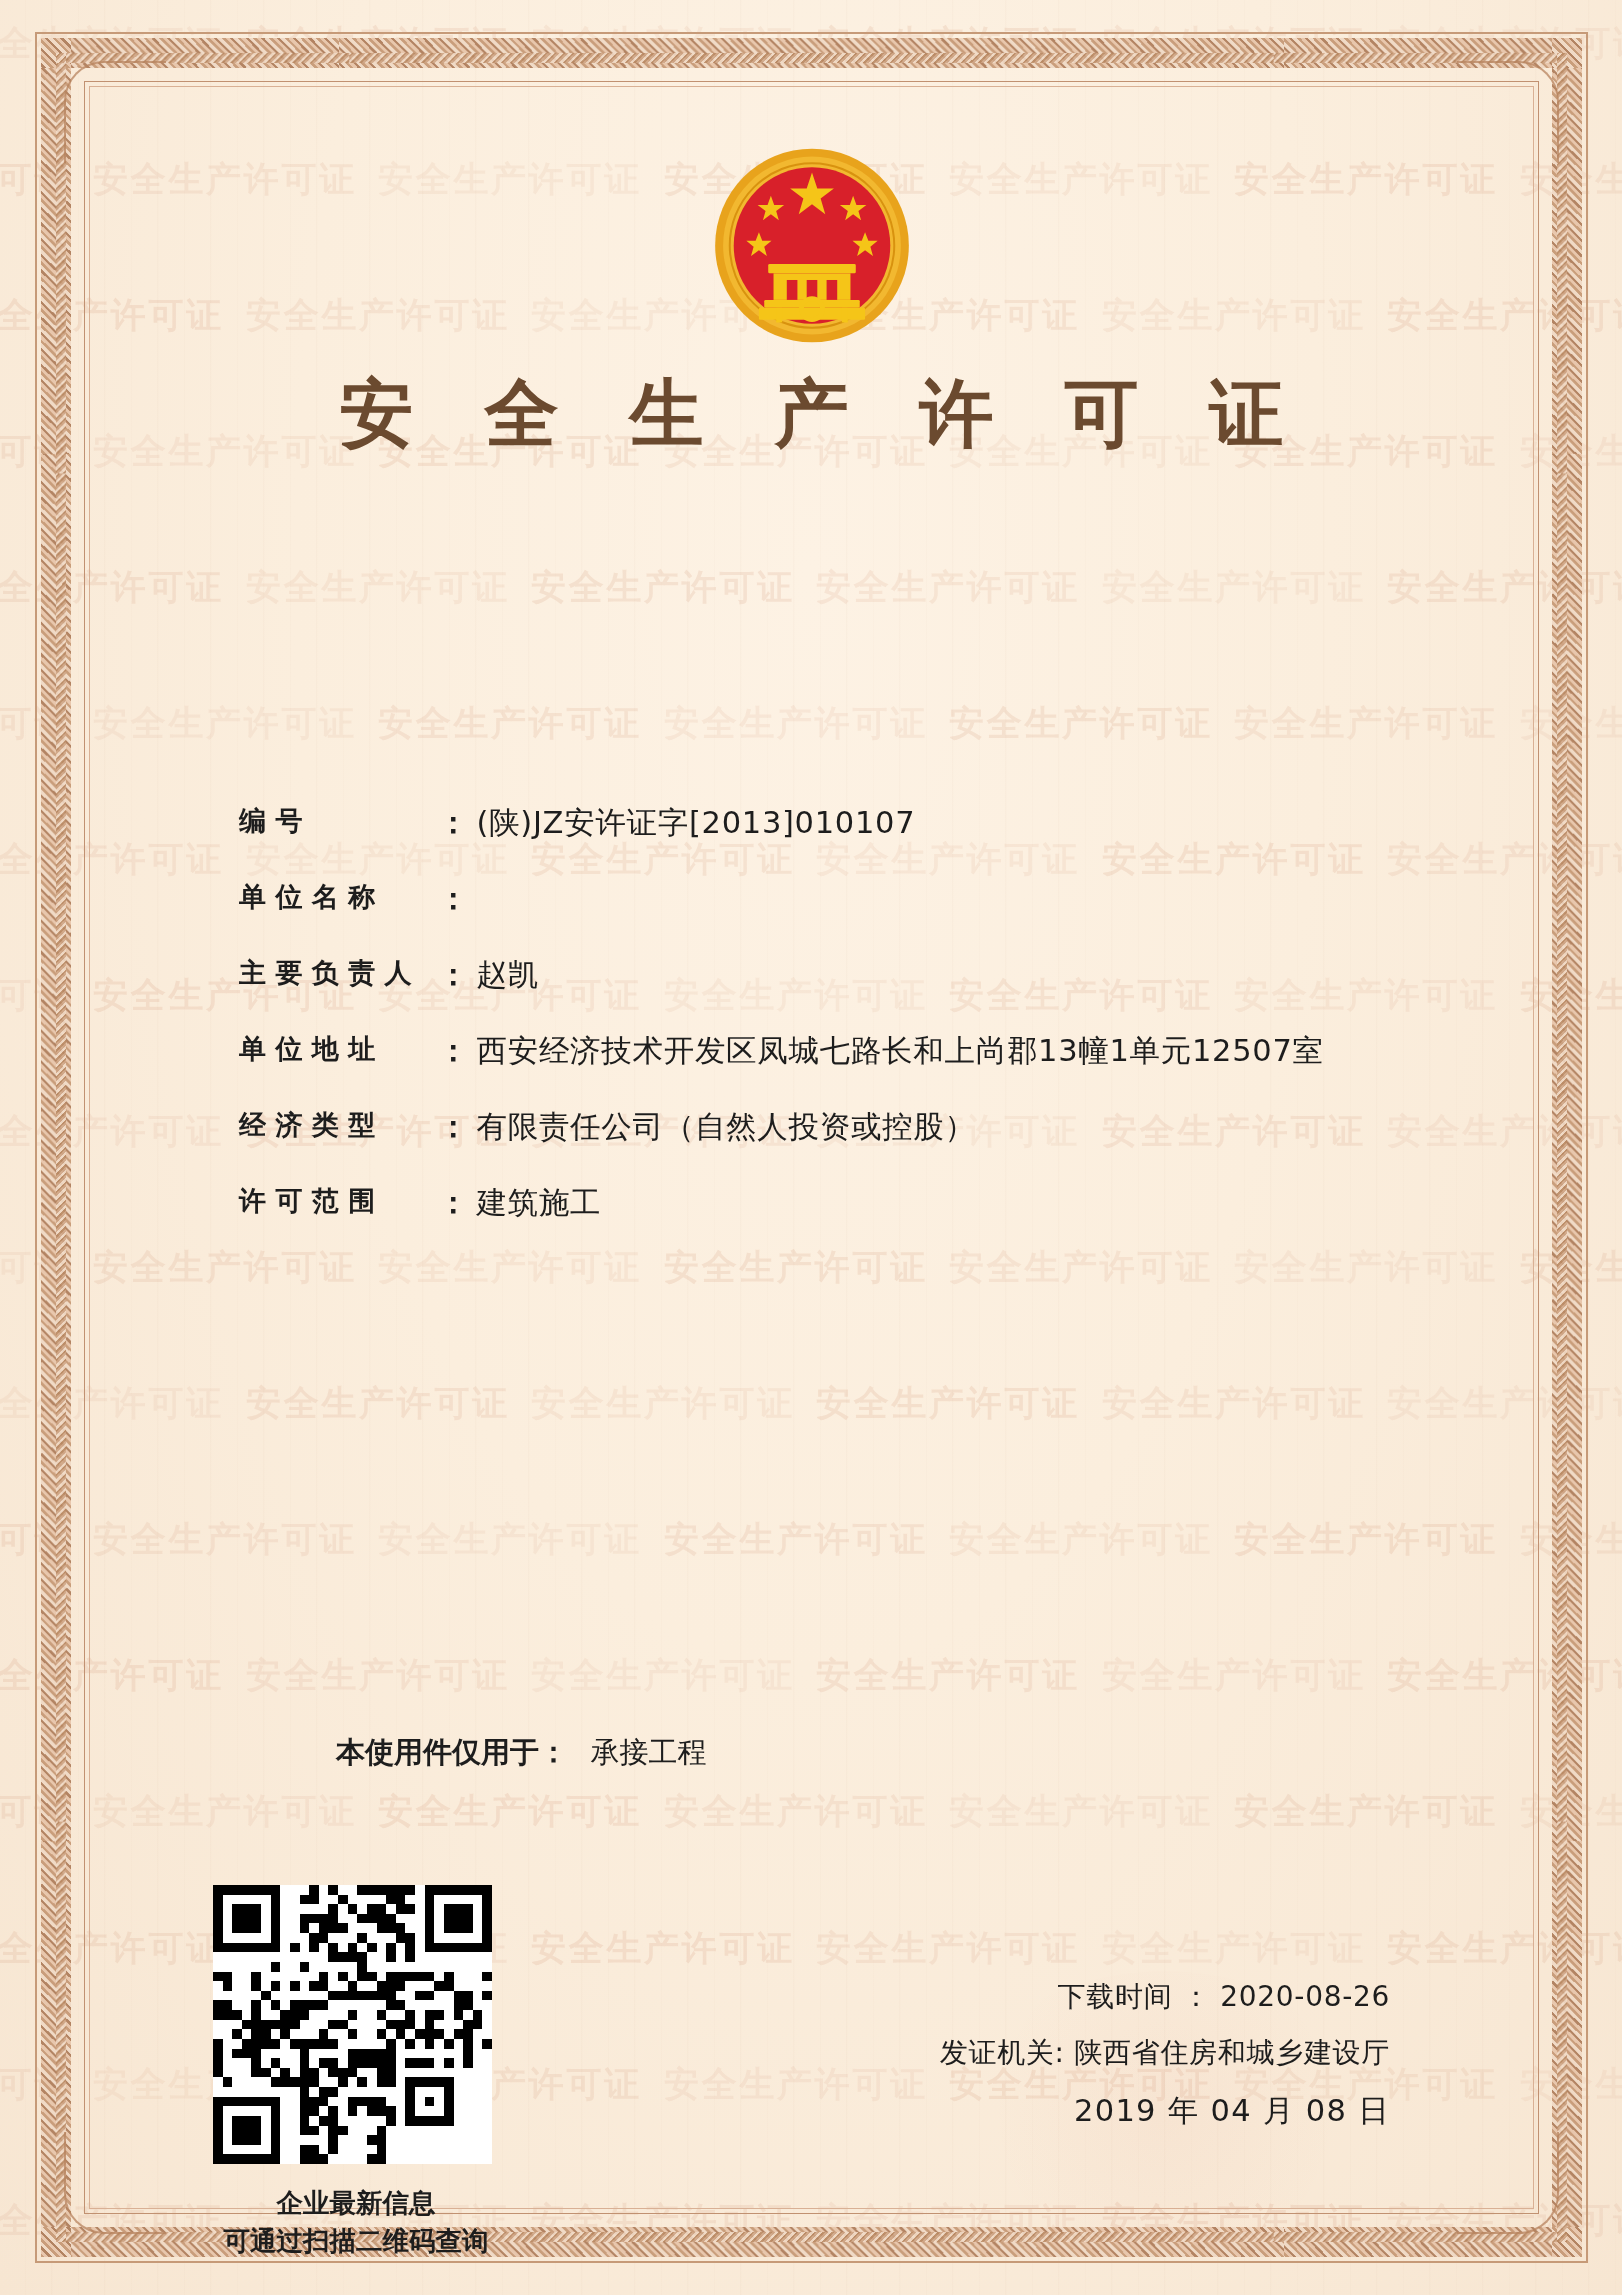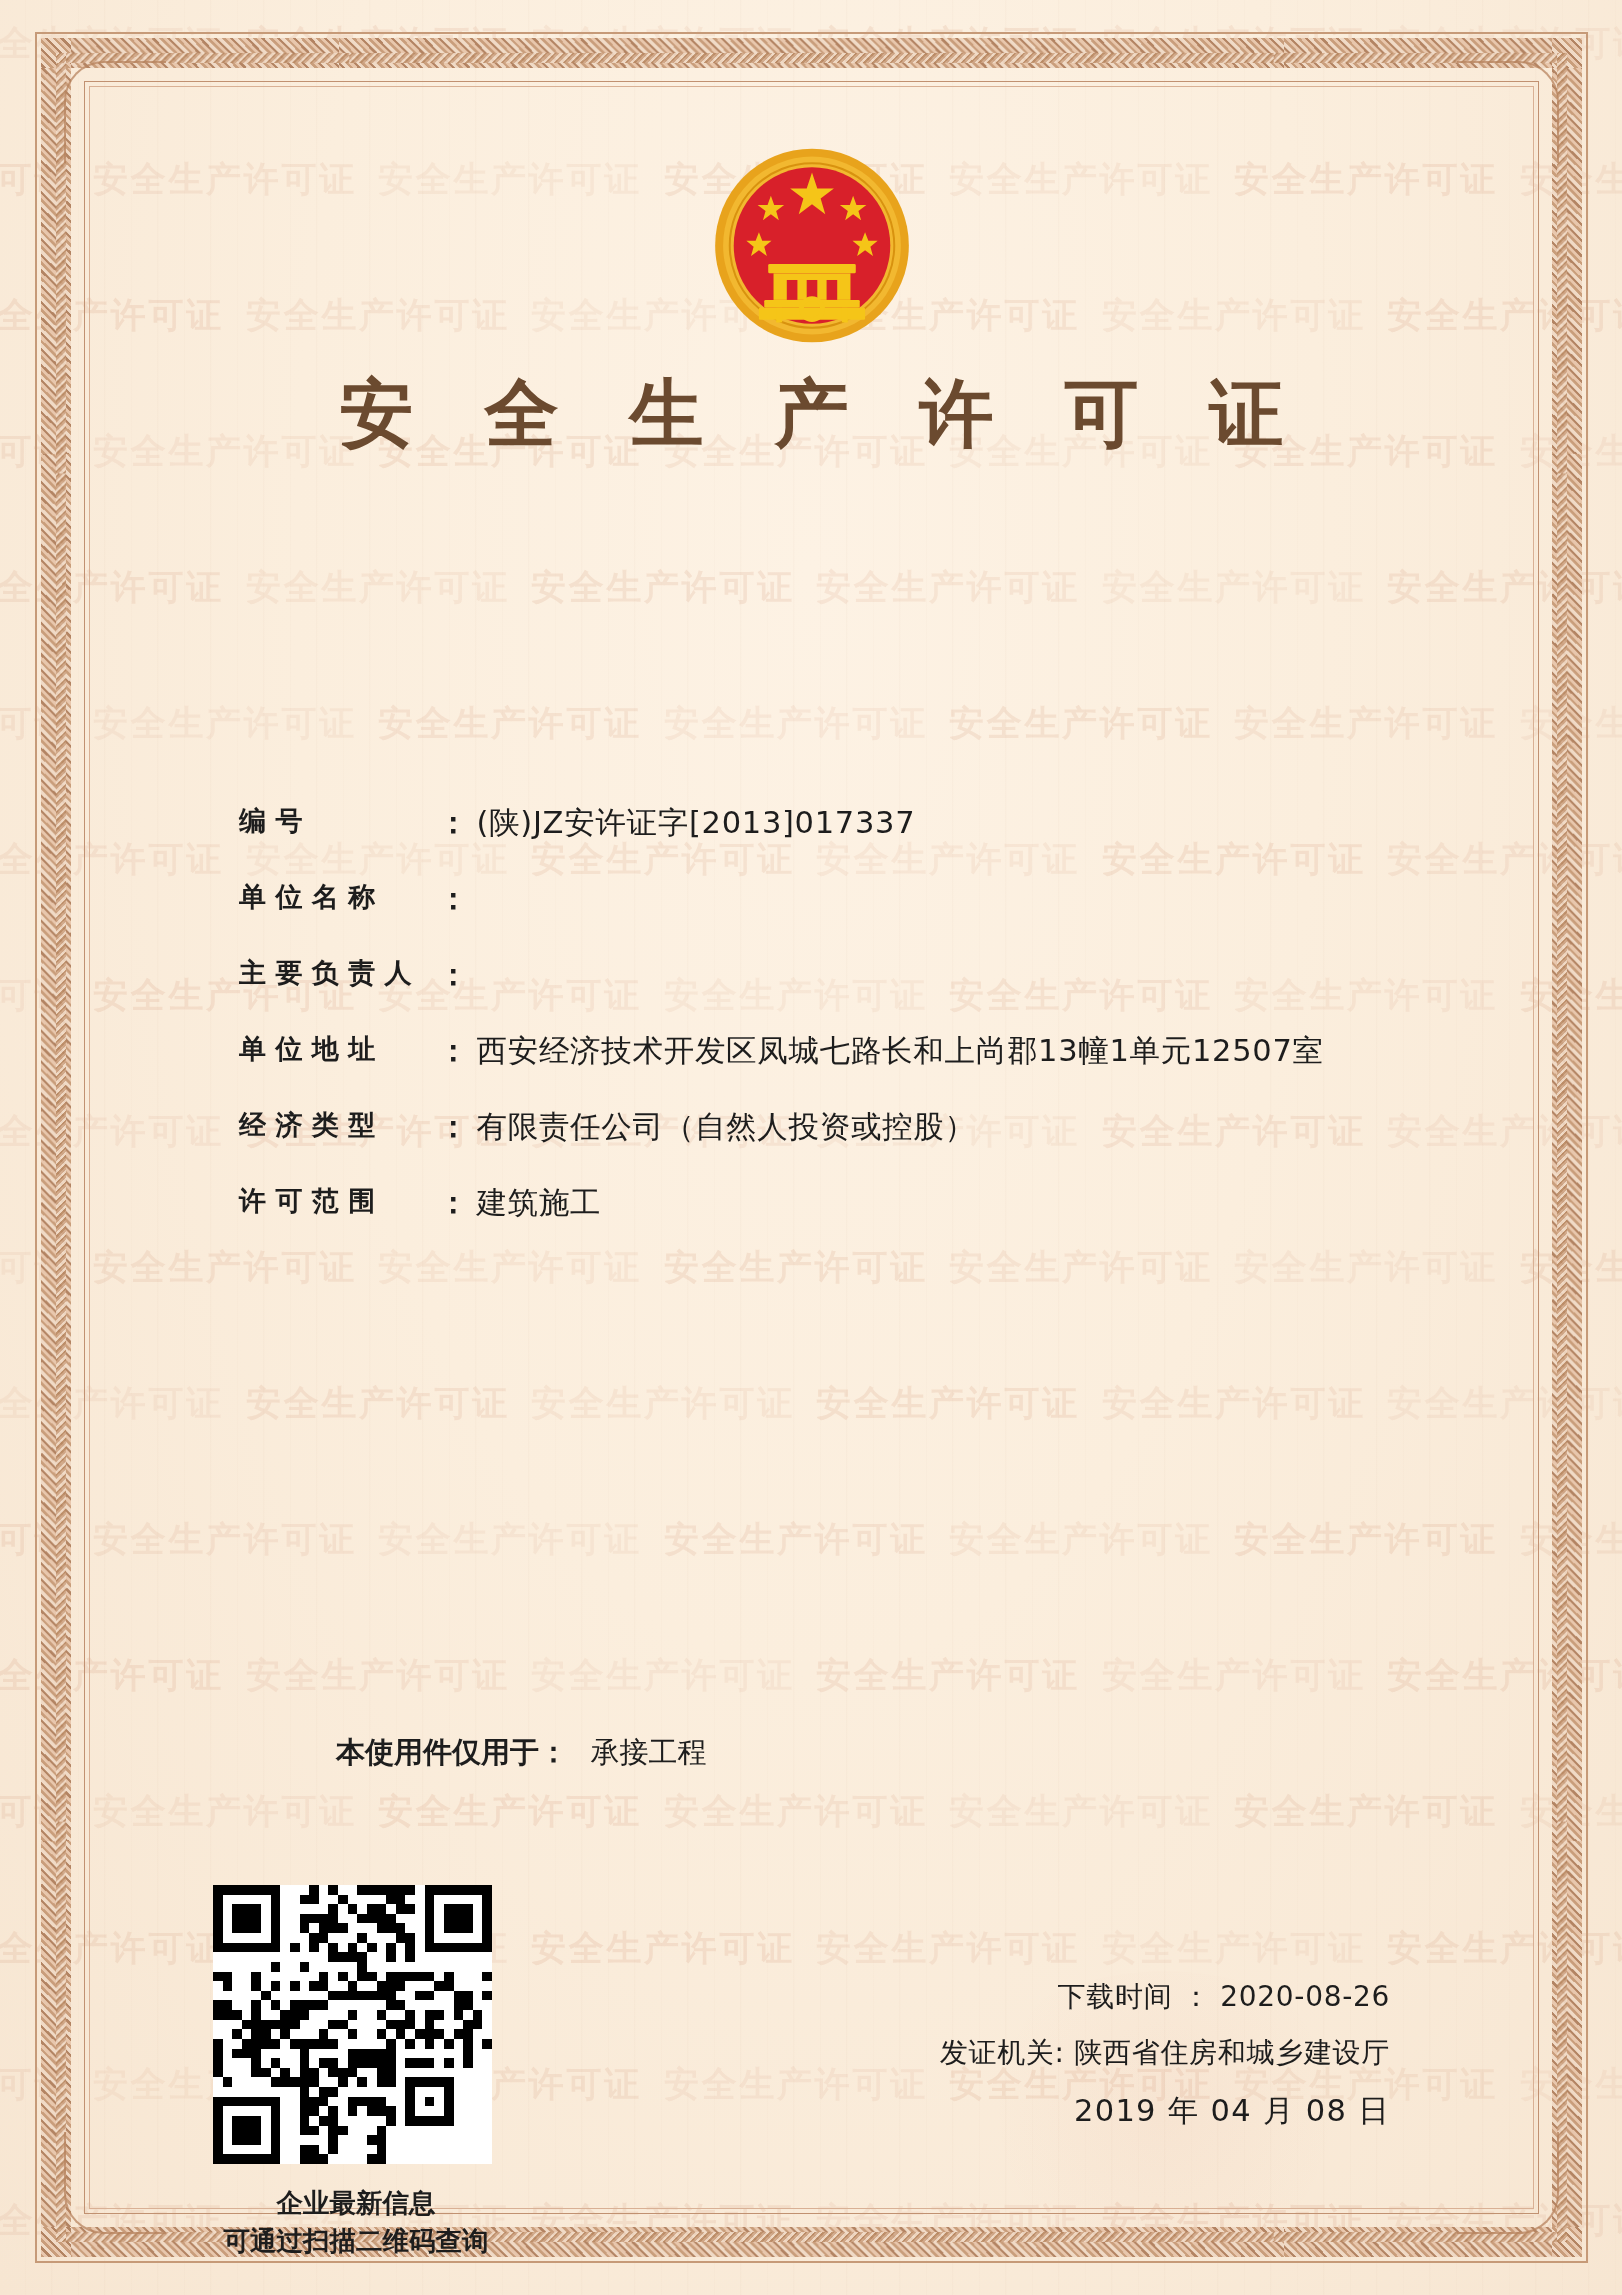--- a/index.html
+++ b/index.html
@@ -450,31 +450,32 @@
       </svg>
     </div>
 
     <div class="title">安 全 生 产 许 可 证</div>
 
     <div class="fields">
 
       <div class="field-row">
         <div class="field-label">编        号</div>
         <div class="field-colon">：</div>
-        <div class="field-value">(陕)JZ安许证字[2013]017337</div>
+        <div class="field-value">(陕)JZ安许证字[2013]010107</div>
       </div>
 
       <div class="field-row">
         <div class="field-label">单 位 名 称</div>
         <div class="field-colon">：</div>
       </div>
 
       <div class="field-row">
         <div class="field-label">主 要 负 责 人</div>
         <div class="field-colon">：</div>
+        <div class="field-value">赵凯</div>
       </div>
 
       <div class="field-row">
         <div class="field-label">单 位 地 址</div>
         <div class="field-colon">：</div>
         <div class="field-value">西安经济技术开发区凤城七路长和上尚郡13幢1单元12507室</div>
       </div>
 
       <div class="field-row">
         <div class="field-label">经 济 类 型</div>

